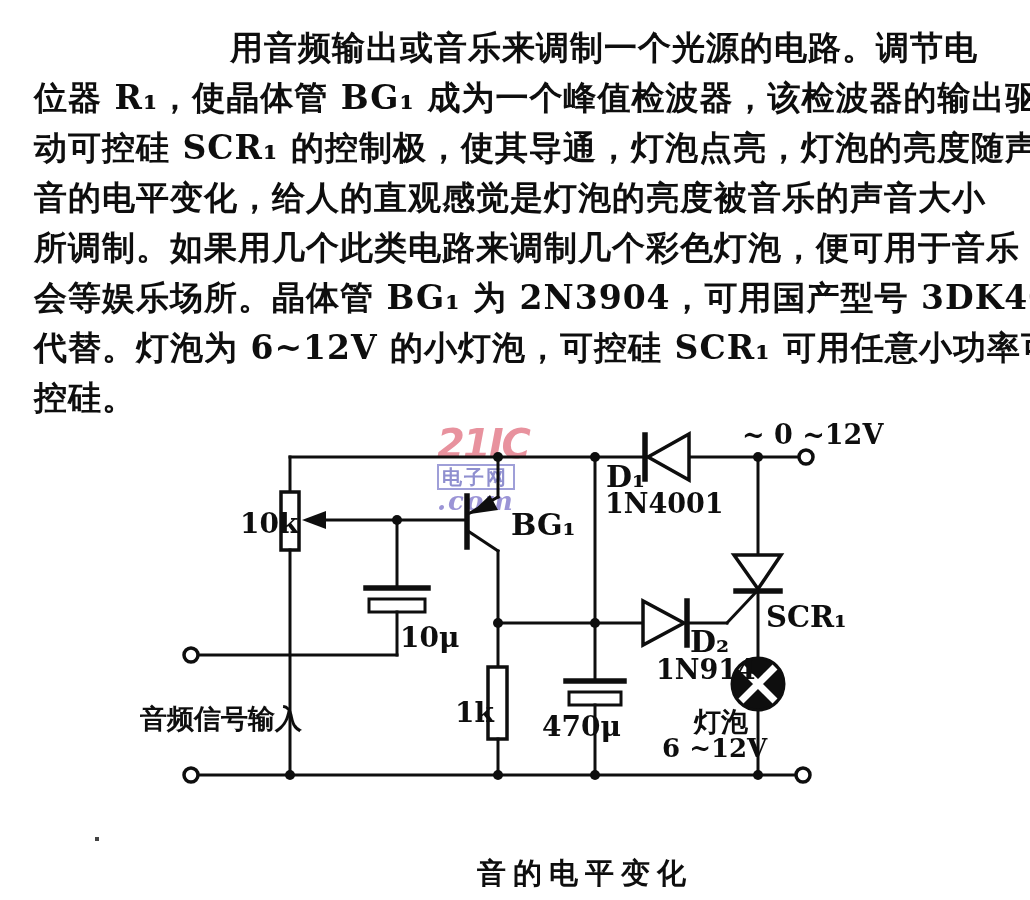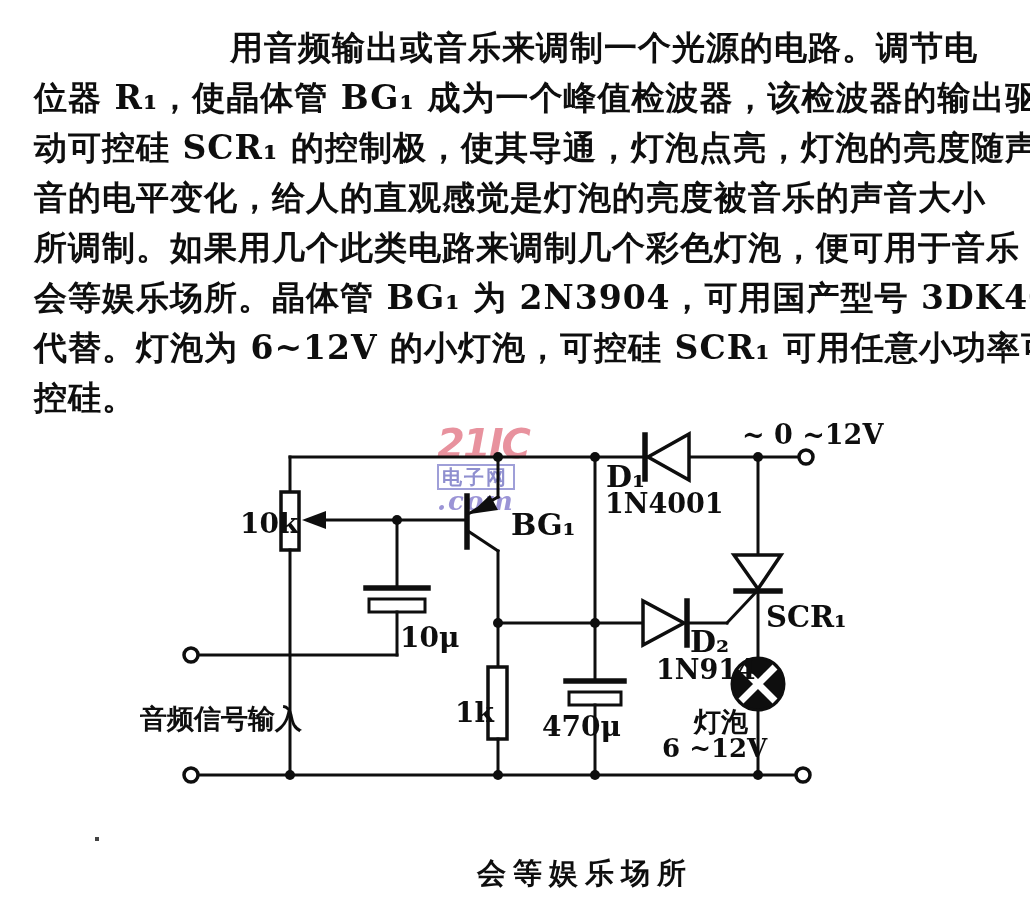--- a/index.html
+++ b/index.html
@@ -171,15 +171,15 @@
   <text x="606" y="487" font-size="30">D₁</text>
   <text x="605" y="513" font-size="27">1N4001</text>
   <text x="690" y="652" font-size="30">D₂</text>
   <text x="656" y="679" font-size="27">1N914</text>
   <text x="766" y="627" font-size="29">SCR₁</text>
   <text x="694" y="731" font-size="27">灯泡</text>
   <text x="662" y="757" font-size="26">6 ~12V</text>
   <text x="742" y="444" font-size="27">~ 0 ~12V</text>
 </svg>
 
-<div class="caption">会等娱乐场所</div>
+<div class="caption">音的电平变化</div>
 
 <div class="speck"></div>
 
 </body></html>

